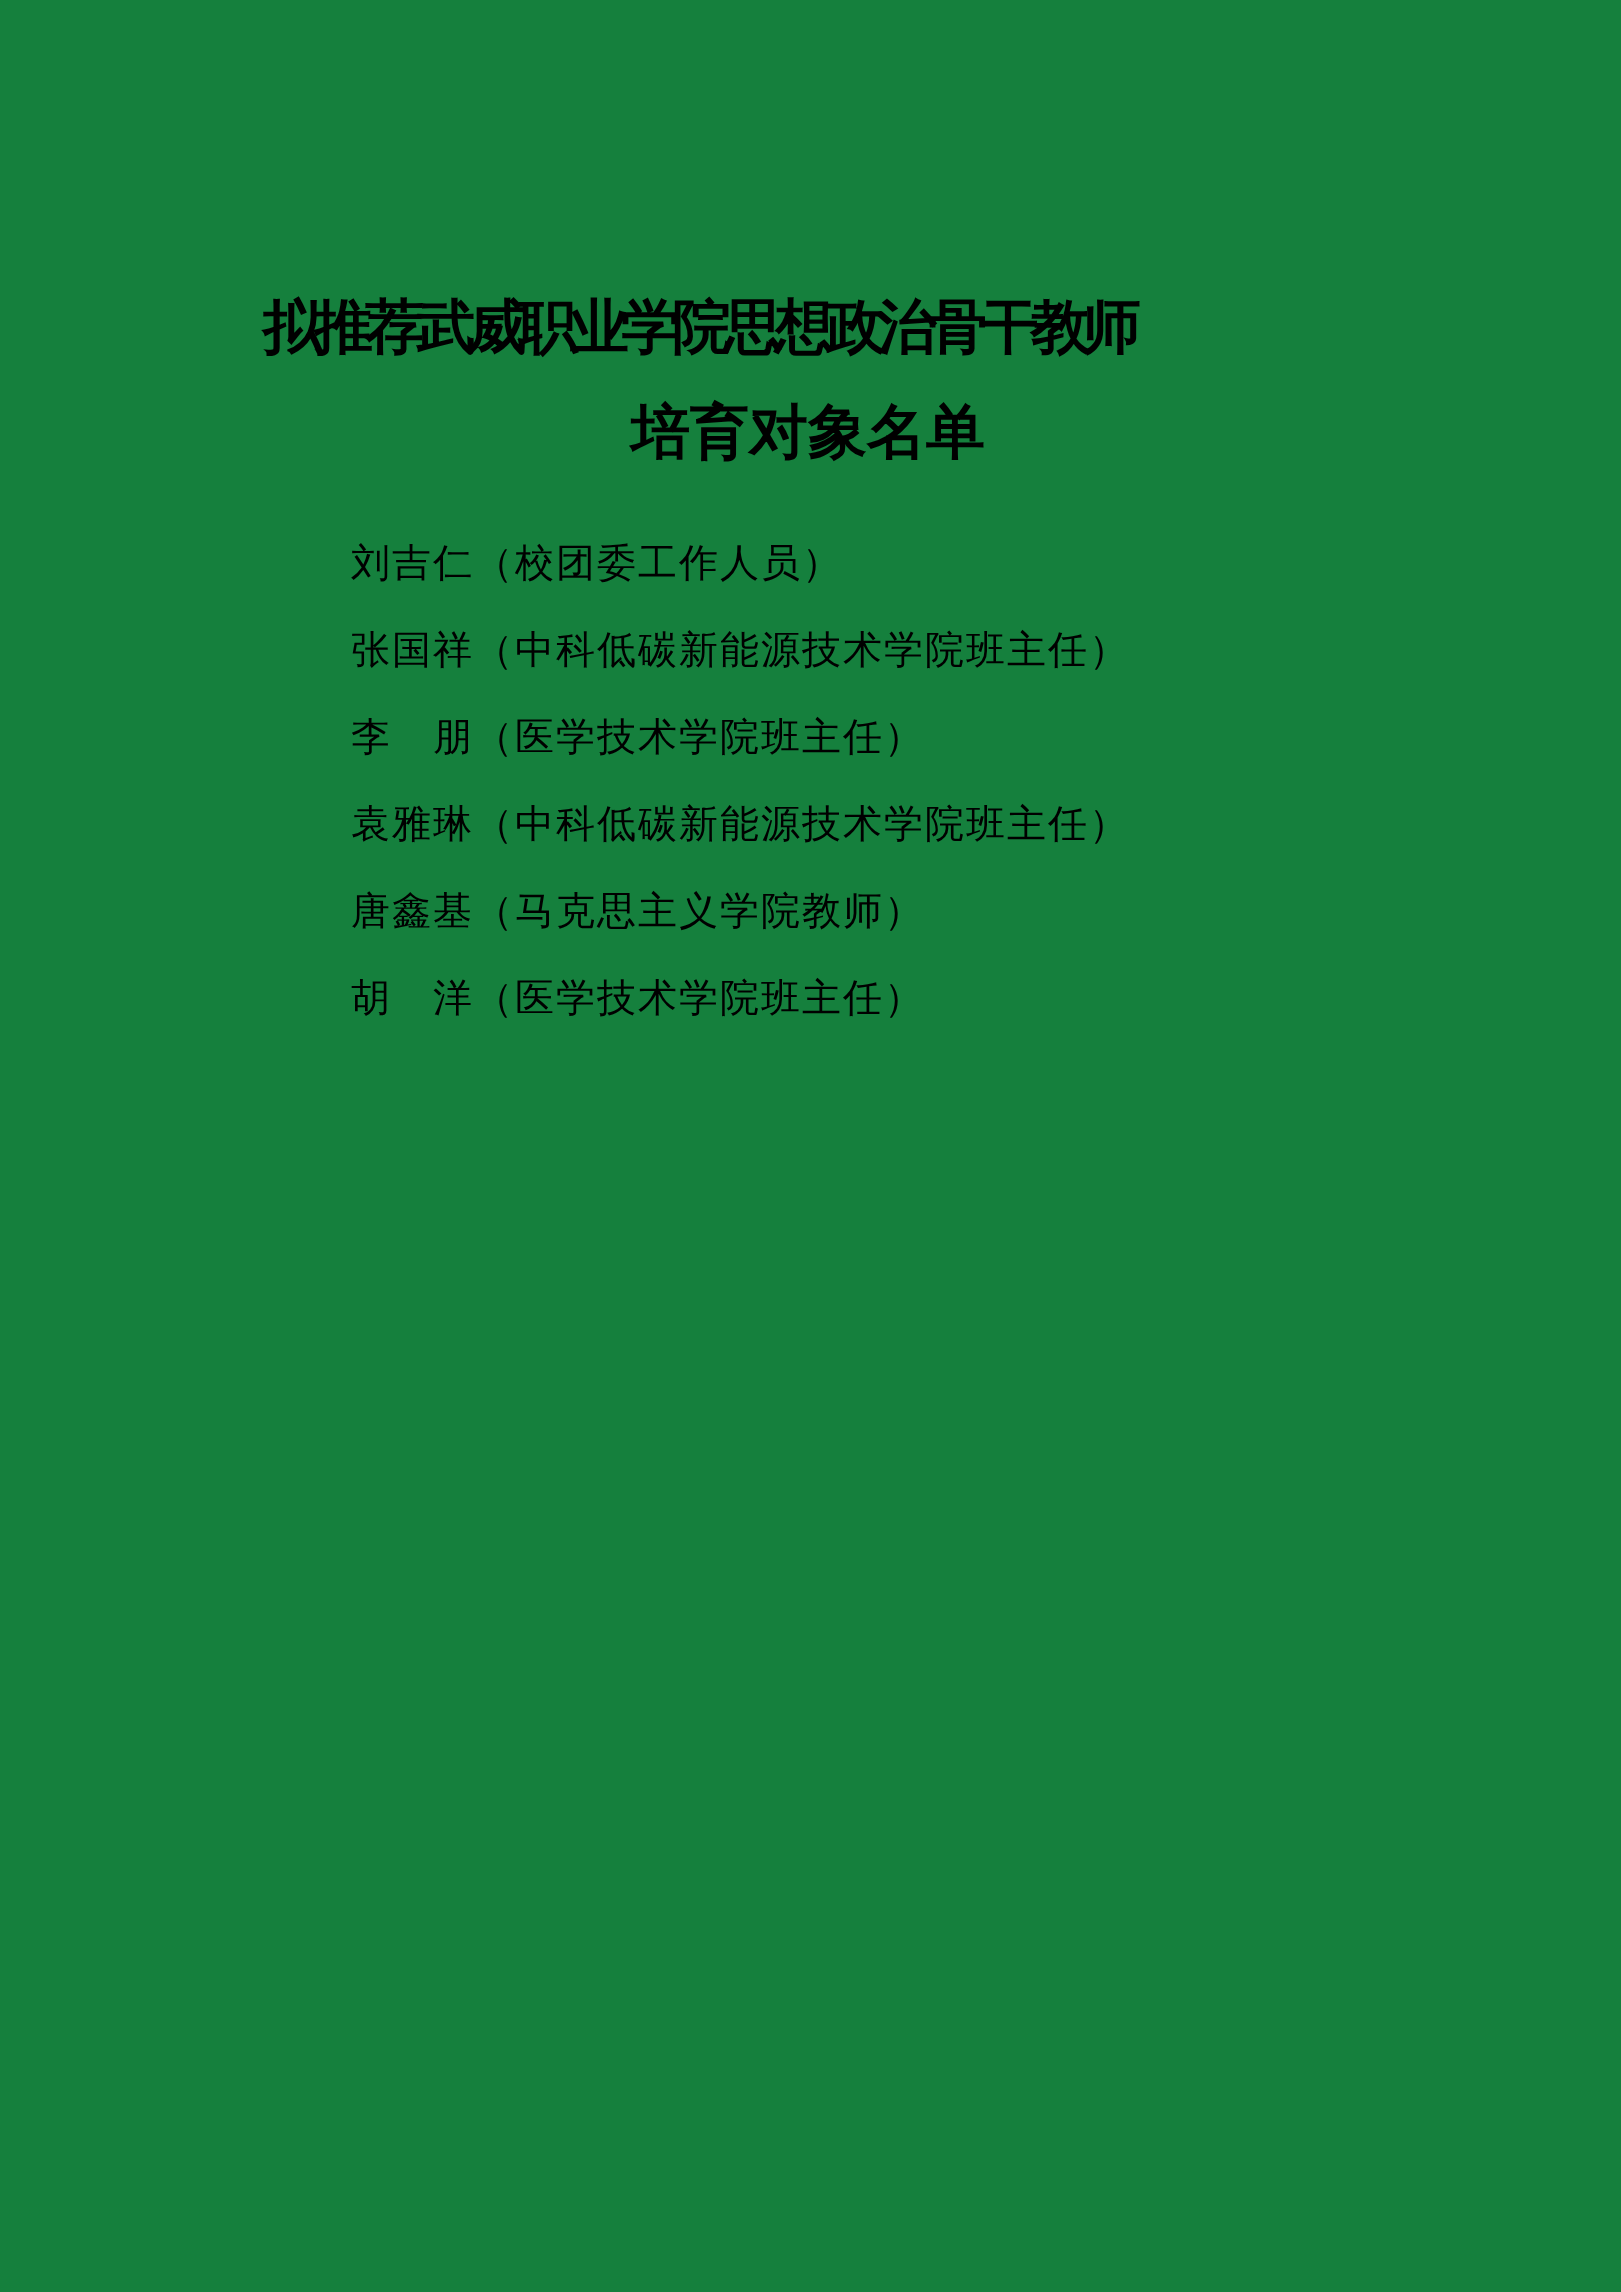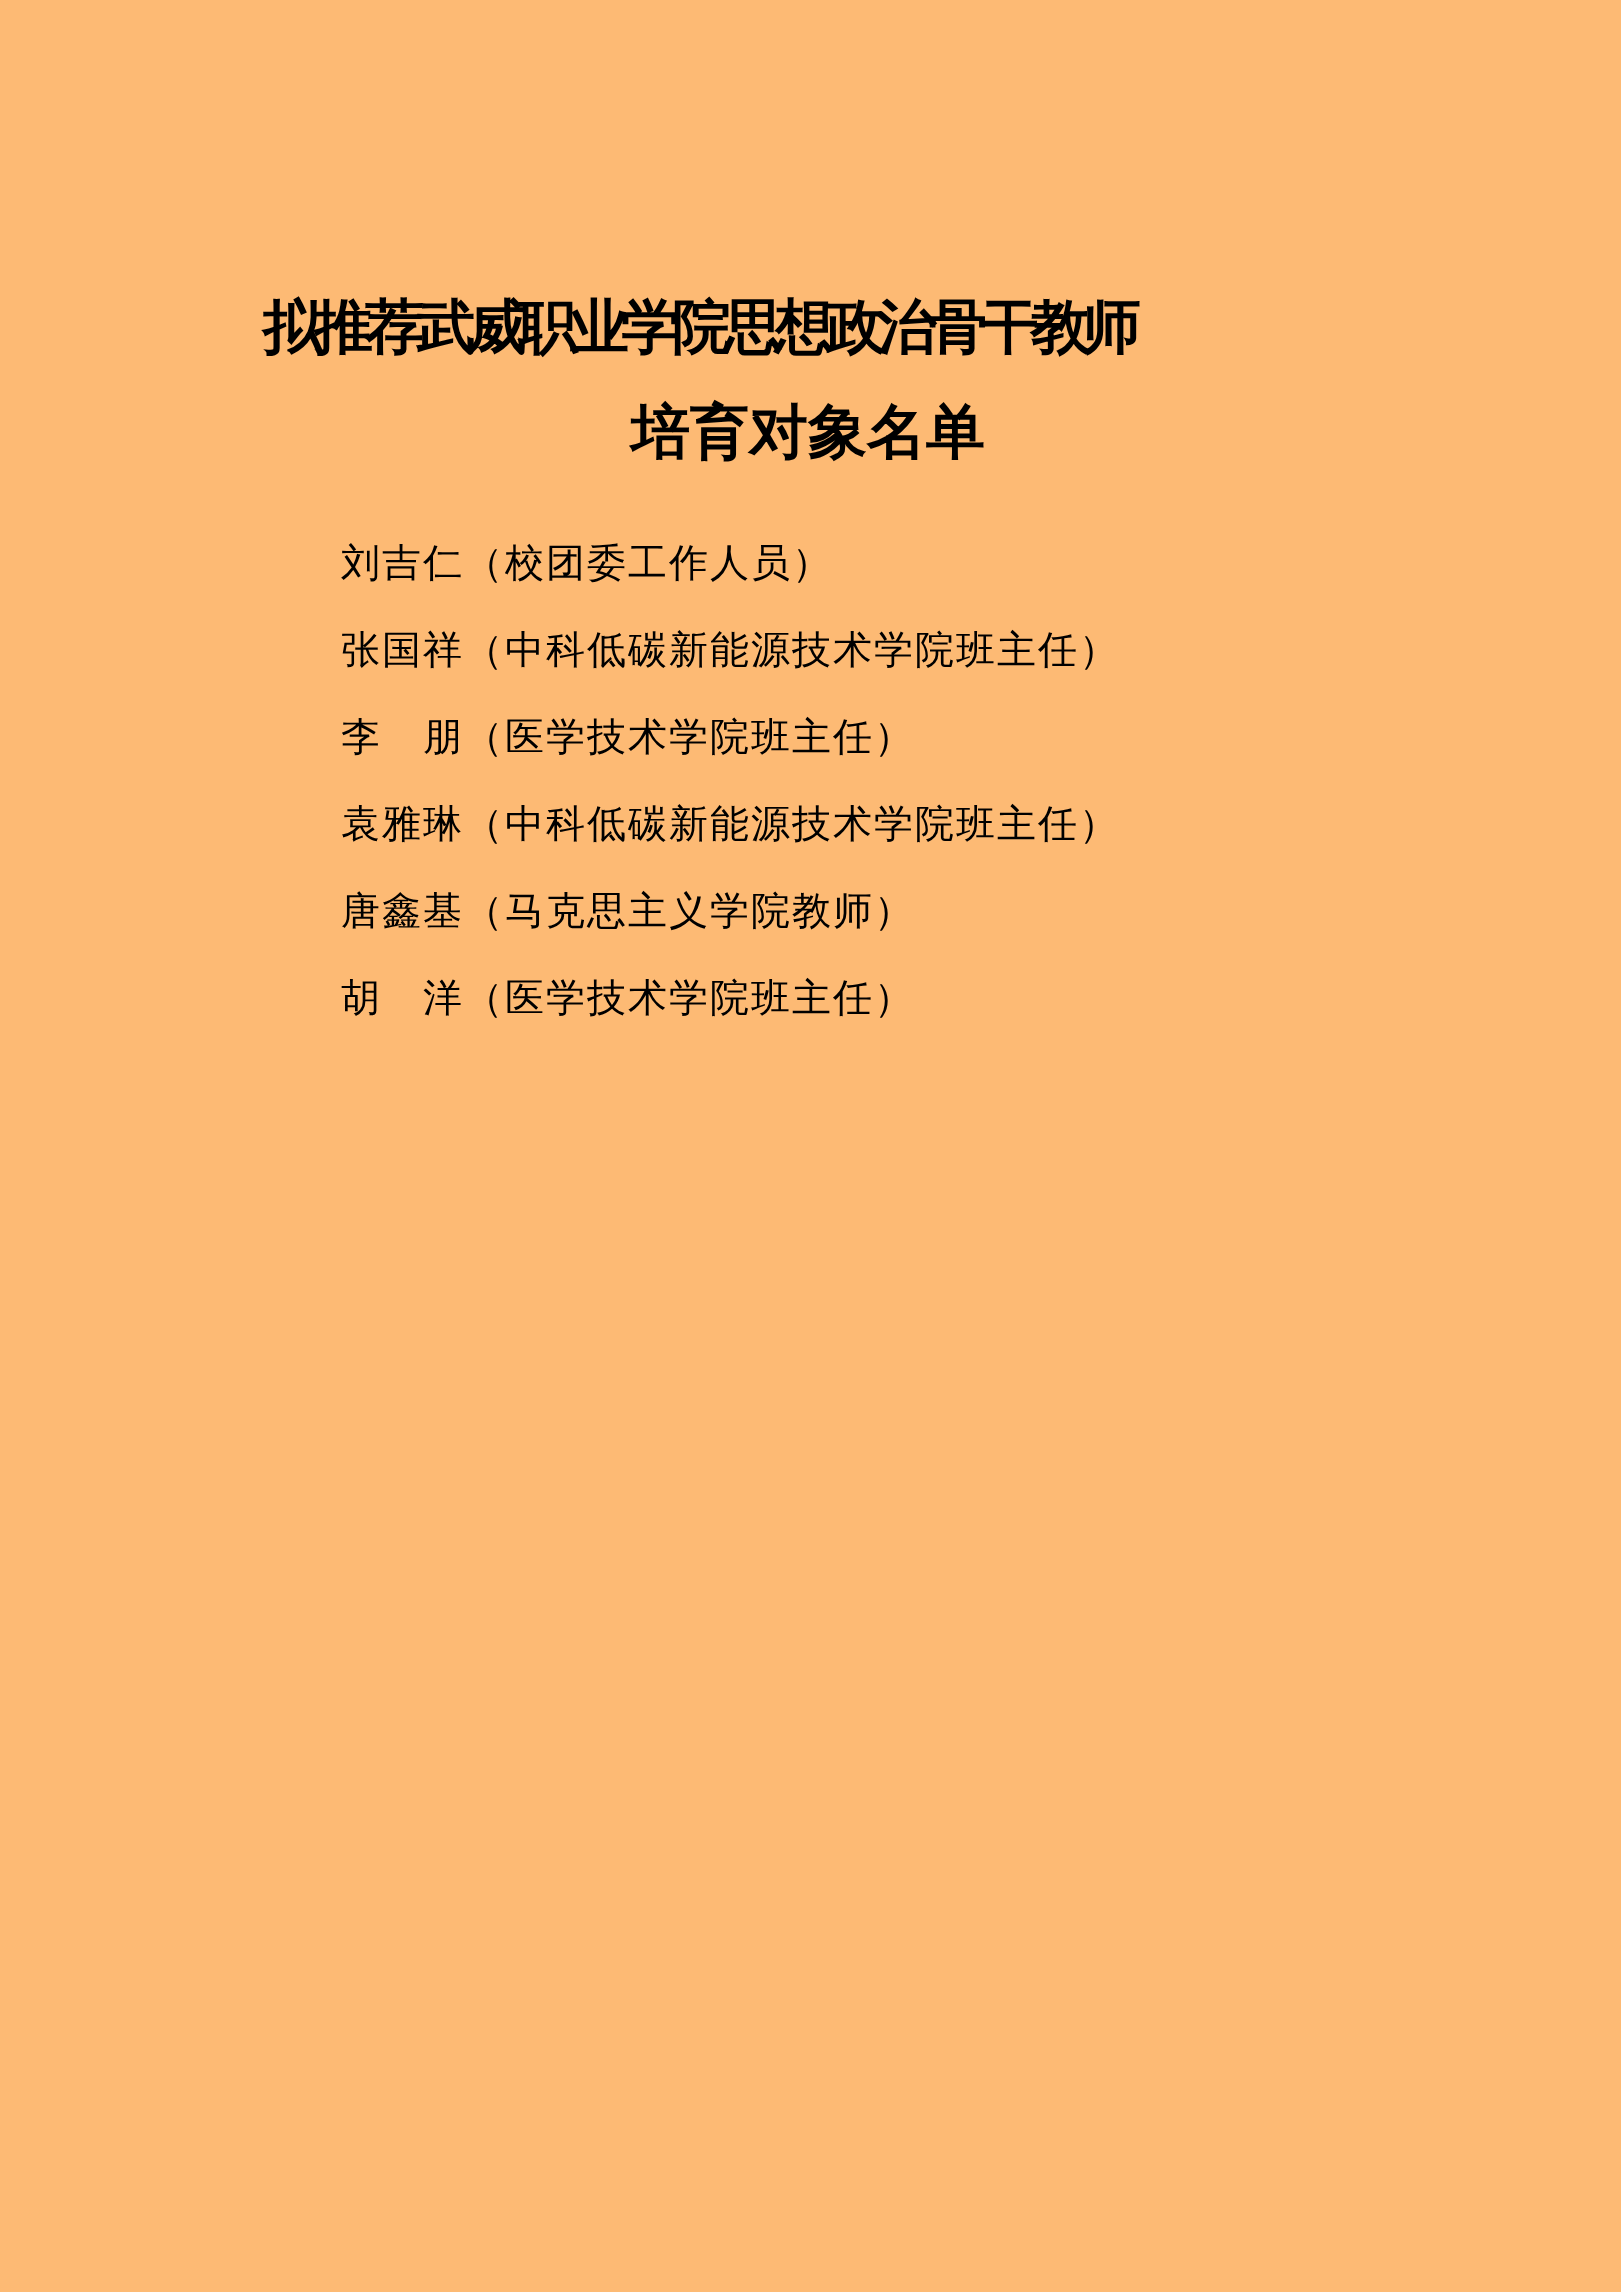--- a/index.html
+++ b/index.html
@@ -4,21 +4,21 @@
 <style>
   html, body {
     margin: 0;
     padding: 0;
     background: #ffffff;
   }
   .page {
     position: relative;
     width: 1621px;
     height: 2293px;
-    background: #fdba74;
+    background: #15803d;
     color: #000000;
     font-family: "DejaVu Serif", "Liberation Serif", serif;
     overflow: hidden;
   }
   .title-line {
     position: absolute;
     white-space: nowrap;
     font-weight: bold;
     font-size: 59px;
     line-height: 1;
@@ -29,21 +29,21 @@
     left: 698px;
     letter-spacing: -7.8px;
   }
   .title-line2 {
     top: 402px;
     left: 808px;
     letter-spacing: 0px;
   }
   .roster {
     position: absolute;
-    left: 341px;
+    left: 351px;
     top: 519px;
     font-size: 39px;
     letter-spacing: 2px;
     font-weight: normal;
   }
   .roster-row {
     height: 87px;
     line-height: 87px;
     white-space: pre;
   }

